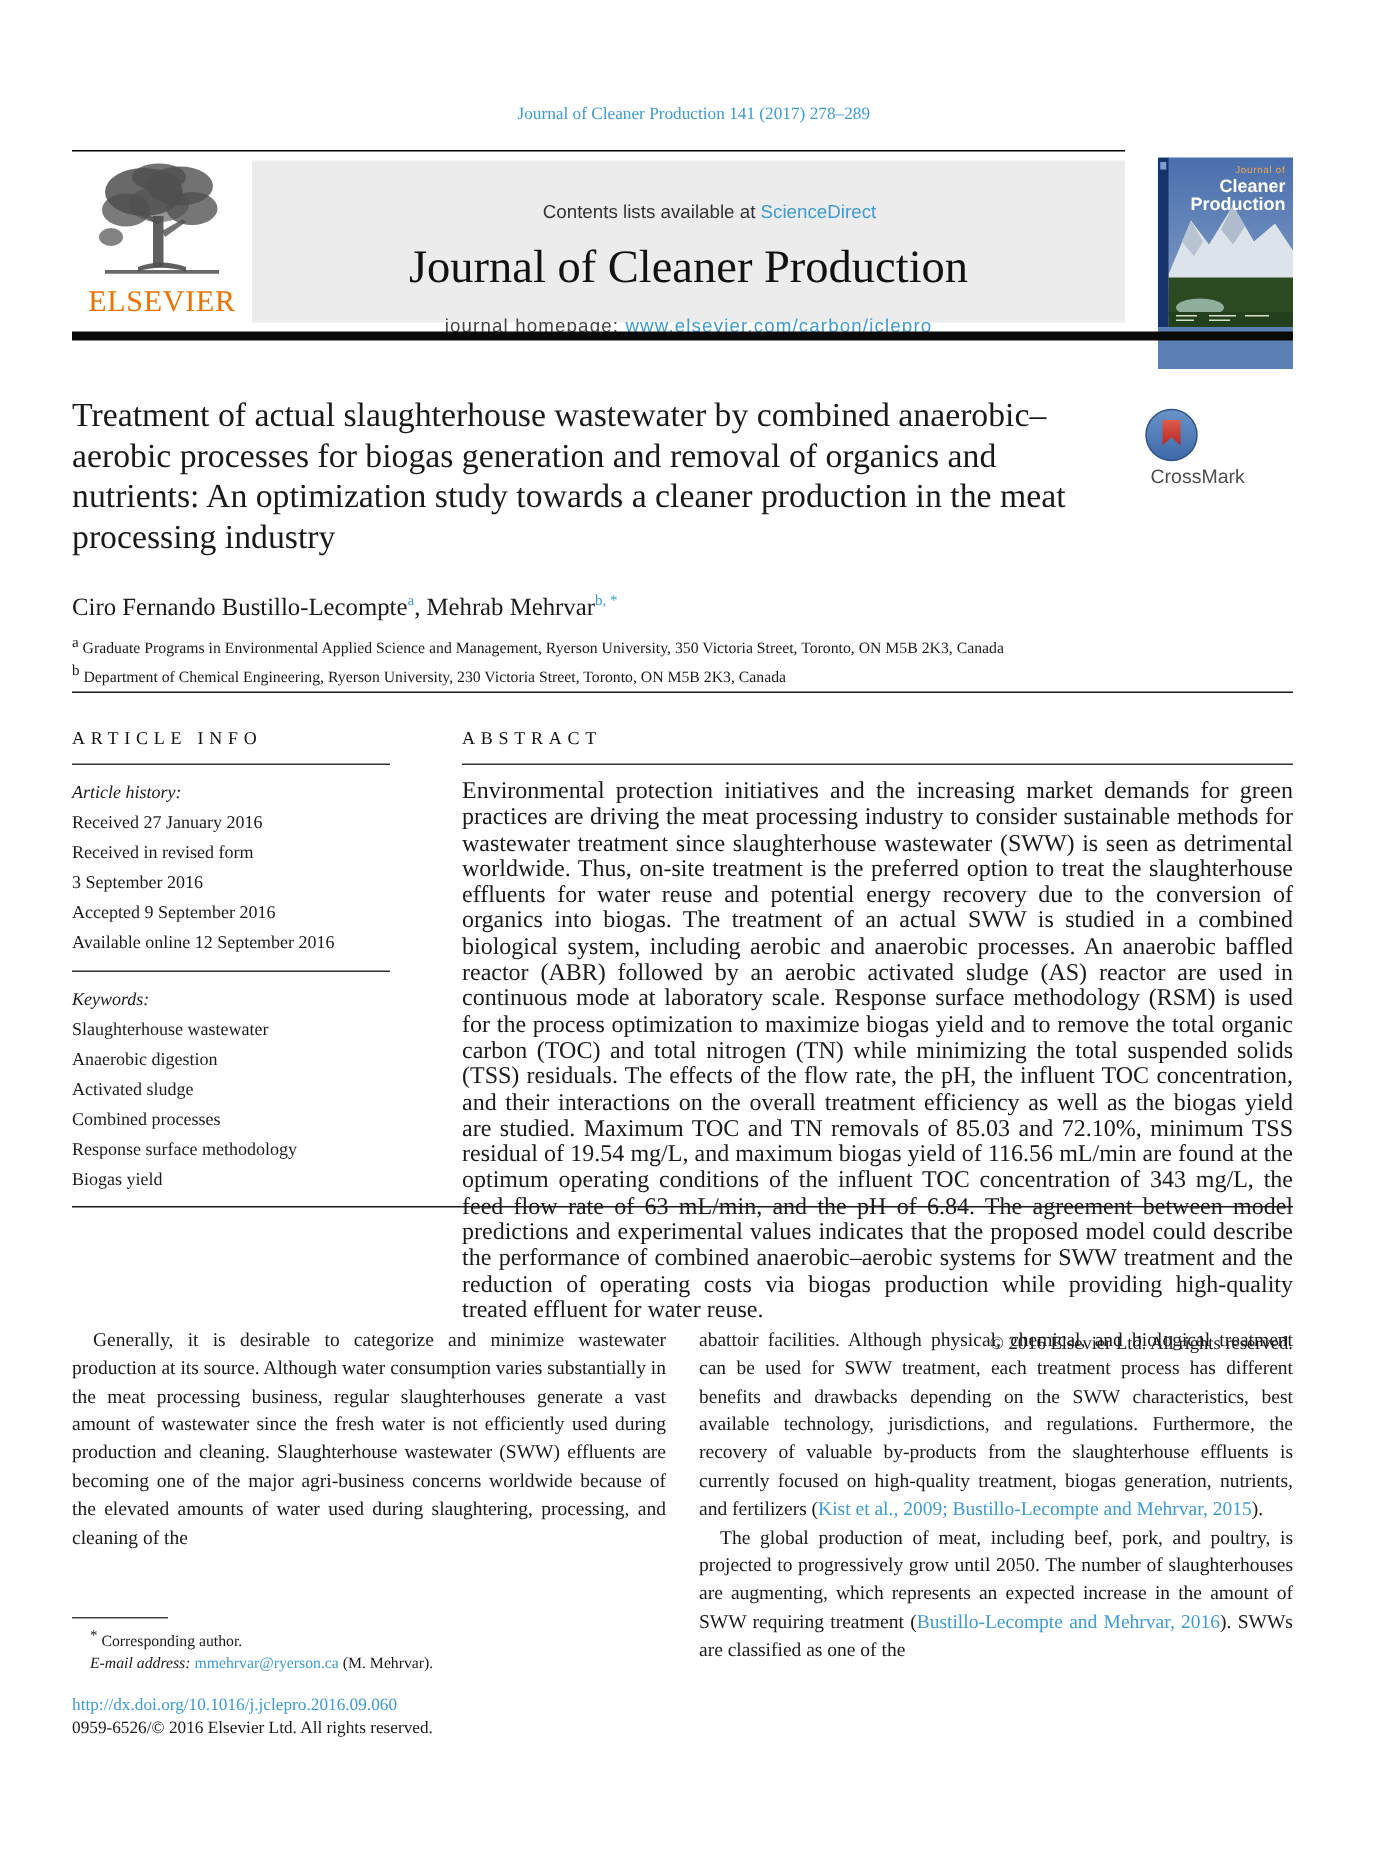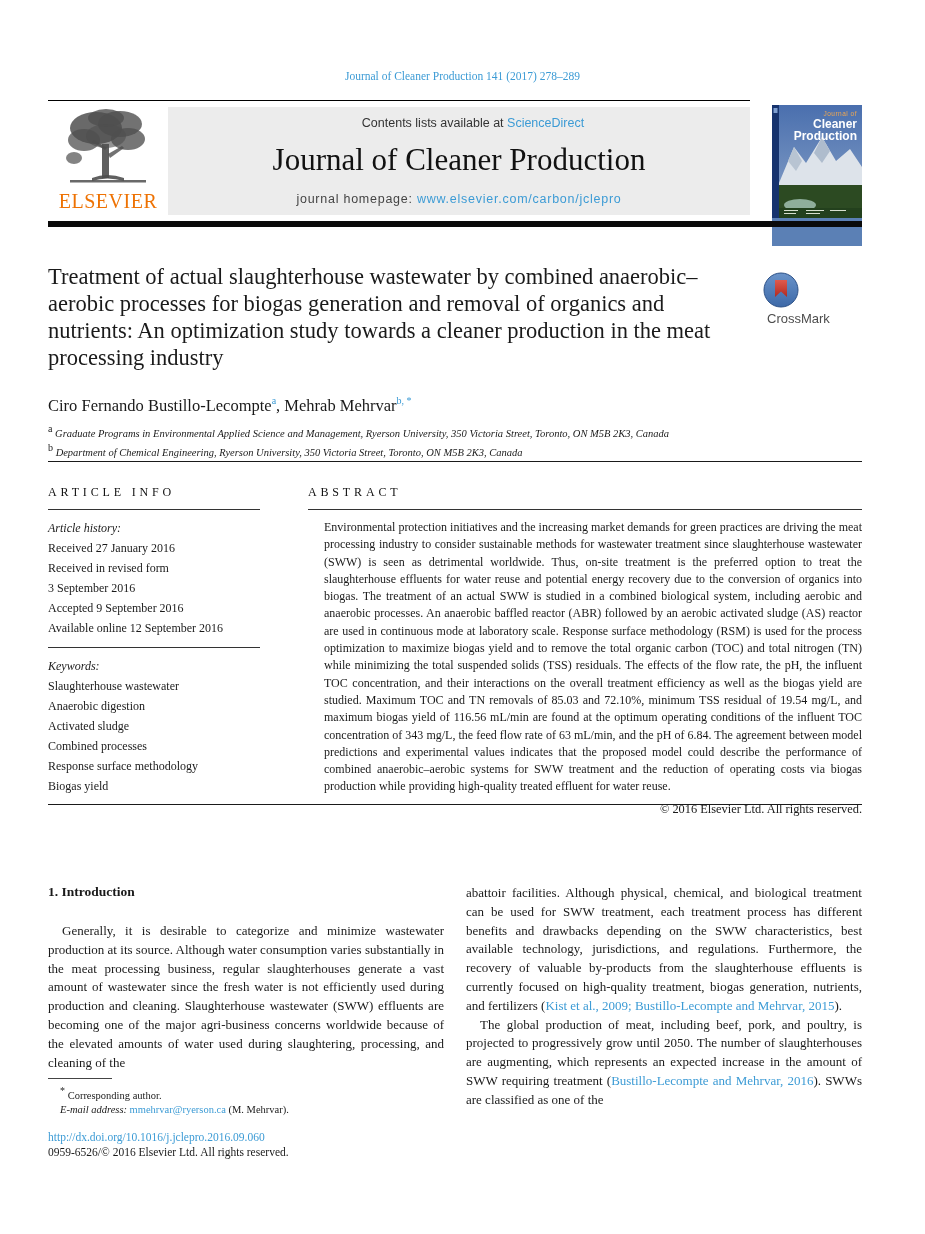--- a/index.html
+++ b/index.html
@@ -26,21 +26,21 @@
   .logo-area { position: absolute; top: 106px; left: 50px; width: 116px; height: 110px; text-align: center; }
   .logo-area svg { display: block; margin: 0 auto; }
   .elsevier-word {
     font-family: "Liberation Serif", serif; font-size: 20px; color: #ee7203;
     letter-spacing: 0.5px; margin-top: -2px;
   }
   .graybox {
     position: absolute; top: 107px; left: 168px; width: 582px; height: 108px;
     background: #ececec; text-align: center;
   }
-  .contents-line { margin-top: 9px; font-family: "Liberation Sans", sans-serif; font-size: 12.5px; color: #333; padding-left: 28px; }
+  .contents-line { margin-top: 27px; font-family: "Liberation Sans", sans-serif; font-size: 12.5px; color: #333; padding-left: 28px; }
   .jtitle { margin-top: 12px; font-family: "Liberation Serif", serif; font-size: 31px; color: #111; }
   .homepage { margin-top: 14px; font-family: "Liberation Sans", sans-serif; font-size: 12.5px; letter-spacing: 0.06em; color: #444; }
 
   
   .cover { position: absolute; top: 105px; left: 772px; width: 90px; height: 141px; background: #5b80b5; overflow: hidden; }
   .cover svg { position: absolute; top: 0; left: 0; }
   .cover-text { position: absolute; top: 6px; right: 5px; text-align: right; line-height: 1.05; }
   .cover-jof { font-family: "Liberation Sans", sans-serif; font-size: 6.5px; color: #f0a850; letter-spacing: 0.5px; }
   .cover-big { font-family: "Liberation Sans", sans-serif; font-size: 12px; font-weight: bold; color: #ffffff; }
 
@@ -52,36 +52,36 @@
     font-size: 22.5px; font-weight: normal; line-height: 27px; color: #1a1a1a;
   }
   .crossmark { position: absolute; top: 272px; left: 763px; width: 104px; height: 44px; cursor: pointer; }
   .crossmark svg { vertical-align: middle; }
   .crossmark-label { font-family: "Liberation Sans", sans-serif; font-size: 13px; color: #4d4d4d; margin-left: 4px; vertical-align: middle; }
 
   .authors { position: absolute; top: 395px; left: 48px; font-size: 16.5px; color: #1a1a1a; }
   sup { font-size: 10px; }
   .sup-blue { color: #3c9bd5; cursor: pointer; }
   .affils { position: absolute; top: 422px; left: 48px; font-size: 10.5px; line-height: 14px; color: #1a1a1a; }
-  .affil-text { font-style: italic; }
+  .affil-text { }
 
   .rule-full-1 { position: absolute; top: 461px; left: 48px; width: 814px; border-top: 1.8px solid #1a1a1a; }
   .rule-full-2 { position: absolute; top: 804px; left: 48px; width: 814px; border-top: 1.8px solid #1a1a1a; }
 
   
   .info-col { position: absolute; top: 485px; left: 48px; width: 212px; }
   .col-heading { font-size: 12px; letter-spacing: 0.32em; color: #111; }
   .info-rule { border-top: 1px solid #333; margin-top: 9px; margin-bottom: 8px; }
   .info-col .label { font-style: italic; font-size: 12px; line-height: 20px; }
   .info-col .line { font-size: 12px; line-height: 20px; }
 
   
   .abs-col { position: absolute; top: 485px; left: 308px; width: 554px; }
   .abs-rule { border-top: 1px solid #333; margin-top: 9px; margin-bottom: 9px; }
-  .abs-text { font-size: 12px; line-height: 17.3px; text-align: justify; color: #1a1a1a; margin-left: 16px; }
+  .abs-text { font-size: 16px; line-height: 17.3px; text-align: justify; color: #1a1a1a; }
   .abs-copy { margin-top: 6px; text-align: right; font-size: 12.4px; }
 
   
   .body-cols {
     position: absolute; top: 884px; left: 48px; width: 814px;
     display: grid; grid-template-columns: 1fr 1fr; column-gap: 22px;
   }
   .sec-heading { font-size: 13.5px; font-weight: bold; margin-bottom: 22px; }
   .body-p { font-size: 13px; line-height: 18.8px; text-align: justify; }
   .indent { text-indent: 14px; }
@@ -186,21 +186,21 @@
     </svg>
     <span class="crossmark-label">CrossMark</span>
   </div>
 
   <div class="authors">
     <span>Ciro Fernando Bustillo-Lecompte</span><sup class="sup-blue">a</sup><span>, </span><span>Mehrab Mehrvar</span><sup class="sup-blue">b, *</sup>
   </div>
 
   <div class="affils">
     <div><sup>a</sup> <span class="affil-text">Graduate Programs in Environmental Applied Science and Management, Ryerson University, 350 Victoria Street, Toronto, ON M5B 2K3, Canada</span></div>
-    <div><sup>b</sup> <span class="affil-text">Department of Chemical Engineering, Ryerson University, 350 Victoria Street, Toronto, ON M5B 2K3, Canada</span></div>
+    <div><sup>b</sup> <span class="affil-text">Department of Chemical Engineering, Ryerson University, 230 Victoria Street, Toronto, ON M5B 2K3, Canada</span></div>
   </div>
 
   <div class="rule-full-1"></div>
 
   <div class="info-col">
     <div class="col-heading">ARTICLE INFO</div>
     <div class="info-rule"></div>
     <div class="label">Article history:</div>
     <div class="line">Received 27 January 2016</div>
     <div class="line">Received in revised form</div>
@@ -221,21 +221,20 @@
     <div class="col-heading">ABSTRACT</div>
     <div class="abs-rule"></div>
     <div class="abs-text">Environmental protection initiatives and the increasing market demands for green practices are driving the meat processing industry to consider sustainable methods for wastewater treatment since slaughterhouse wastewater (SWW) is seen as detrimental worldwide. Thus, on-site treatment is the preferred option to treat the slaughterhouse effluents for water reuse and potential energy recovery due to the conversion of organics into biogas. The treatment of an actual SWW is studied in a combined biological system, including aerobic and anaerobic processes. An anaerobic baffled reactor (ABR) followed by an aerobic activated sludge (AS) reactor are used in continuous mode at laboratory scale. Response surface methodology (RSM) is used for the process optimization to maximize biogas yield and to remove the total organic carbon (TOC) and total nitrogen (TN) while minimizing the total suspended solids (TSS) residuals. The effects of the flow rate, the pH, the influent TOC concentration, and their interactions on the overall treatment efficiency as well as the biogas yield are studied. Maximum TOC and TN removals of 85.03 and 72.10%, minimum TSS residual of 19.54 mg/L, and maximum biogas yield of 116.56 mL/min are found at the optimum operating conditions of the influent TOC concentration of 343 mg/L, the feed flow rate of 63 mL/min, and the pH of 6.84. The agreement between model predictions and experimental values indicates that the proposed model could describe the performance of combined anaerobic–aerobic systems for SWW treatment and the reduction of operating costs via biogas production while providing high-quality treated effluent for water reuse.</div>
     <div class="abs-copy">© 2016 Elsevier Ltd. All rights reserved.</div>
   </div>
 
   <div class="rule-full-2"></div>
 
   <div class="body-cols">
     <div>
-      <div class="sec-heading">1. Introduction</div>
       <p class="body-p indent">Generally, it is desirable to categorize and minimize wastewater production at its source. Although water consumption varies substantially in the meat processing business, regular slaughterhouses generate a vast amount of wastewater since the fresh water is not efficiently used during production and cleaning. Slaughterhouse wastewater (SWW) effluents are becoming one of the major agri-business concerns worldwide because of the elevated amounts of water used during slaughtering, processing, and cleaning of the</p>
     </div>
     <div>
       <p class="body-p"><span>abattoir facilities. Although physical, chemical, and biological treatment can be used for SWW treatment, each treatment process has different benefits and drawbacks depending on the SWW characteristics, best available technology, jurisdictions, and regulations. Furthermore, the recovery of valuable by-products from the slaughterhouse effluents is currently focused on high-quality treatment, biogas generation, nutrients, and fertilizers (</span><span class="link">Kist et al., 2009; Bustillo-Lecompte and Mehrvar, 2015</span><span>).</span></p>
       <p class="body-p indent"><span>The global production of meat, including beef, pork, and poultry, is projected to progressively grow until 2050. The number of slaughterhouses are augmenting, which represents an expected increase in the amount of SWW requiring treatment (</span><span class="link">Bustillo-Lecompte and Mehrvar, 2016</span><span>). SWWs are classified as one of the</span></p>
     </div>
   </div>
 
   <div class="footnote">
     <div class="footnote-rule"></div>

